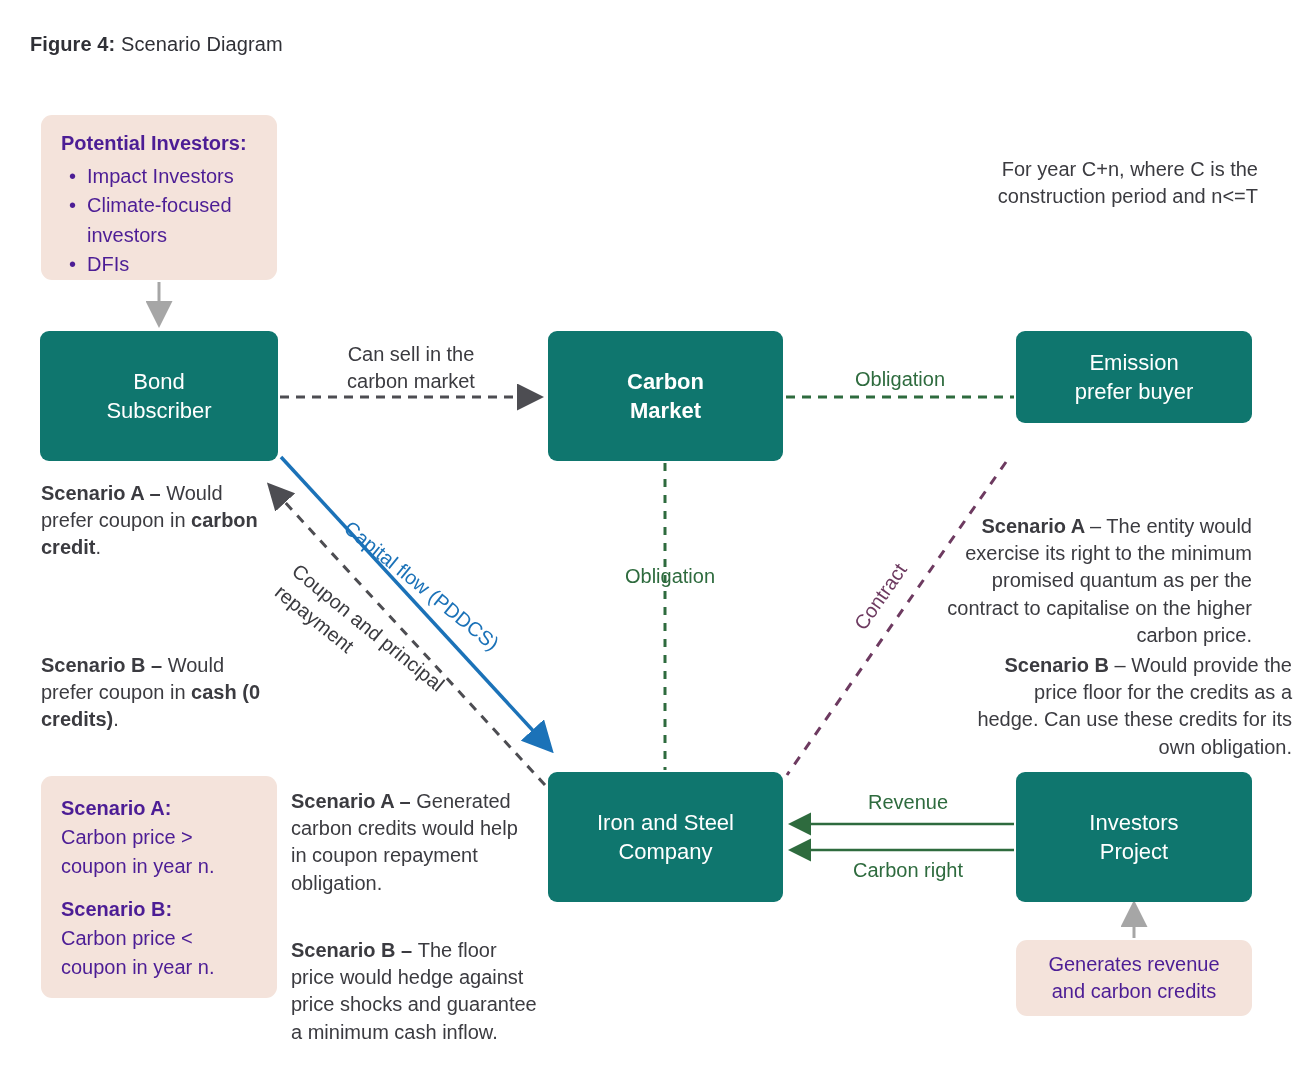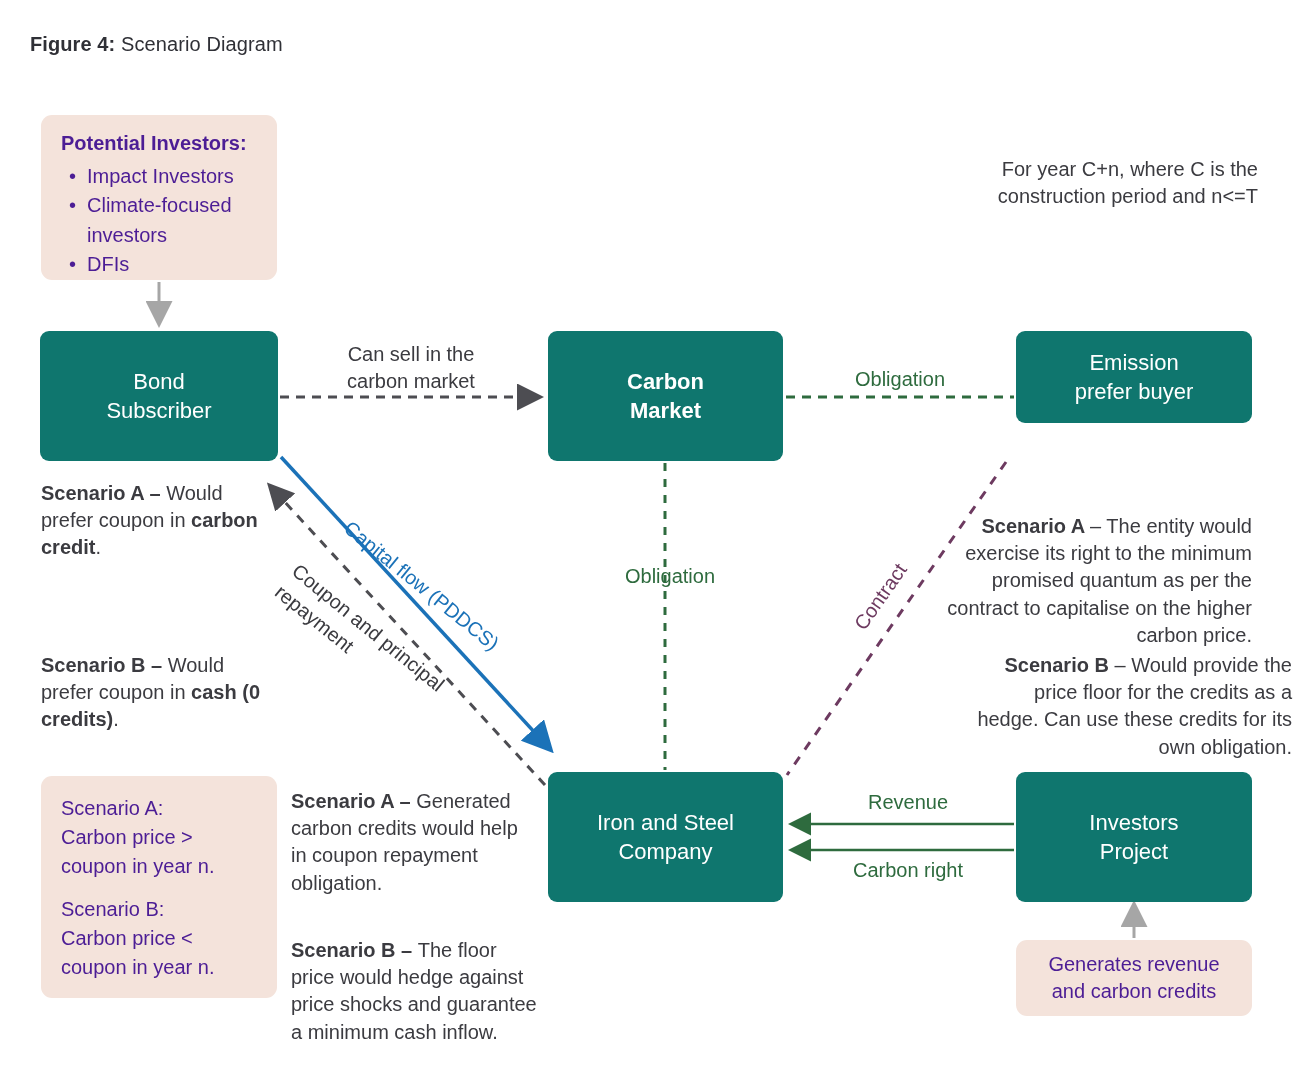--- a/index.html
+++ b/index.html
@@ -68,21 +68,21 @@
   #box-investors{left:41px; top:115px; width:236px; height:165px; padding:14px 18px 10px 20px;}
   #box-investors .hd{font-weight:bold;display:block;margin-bottom:2px;}
   #box-investors ul{margin:4px;padding:0 0 0 22px;list-style:none;}
   #box-investors li{position:relative;}
   #box-investors li:before{
     content:"\2022";
     position:absolute;left:-18px;top:0;
   }
 
   #box-scenarios{left:41px; top:776px; width:236px; height:222px; padding:18px 20px;}
-  #box-scenarios .hd{font-weight:normal;}
+  #box-scenarios .hd{font-weight:bold;}
   #box-scenarios p{margin:0 0 13px 0;}
   #box-scenarios p:last-child{margin-bottom:0;}
 
   #box-generates{
     left:1016px; top:940px; width:236px; height:76px;
     padding:0 12px;
     display:flex;align-items:center;justify-content:center;text-align:center;
     line-height:1.34;
   }
 

